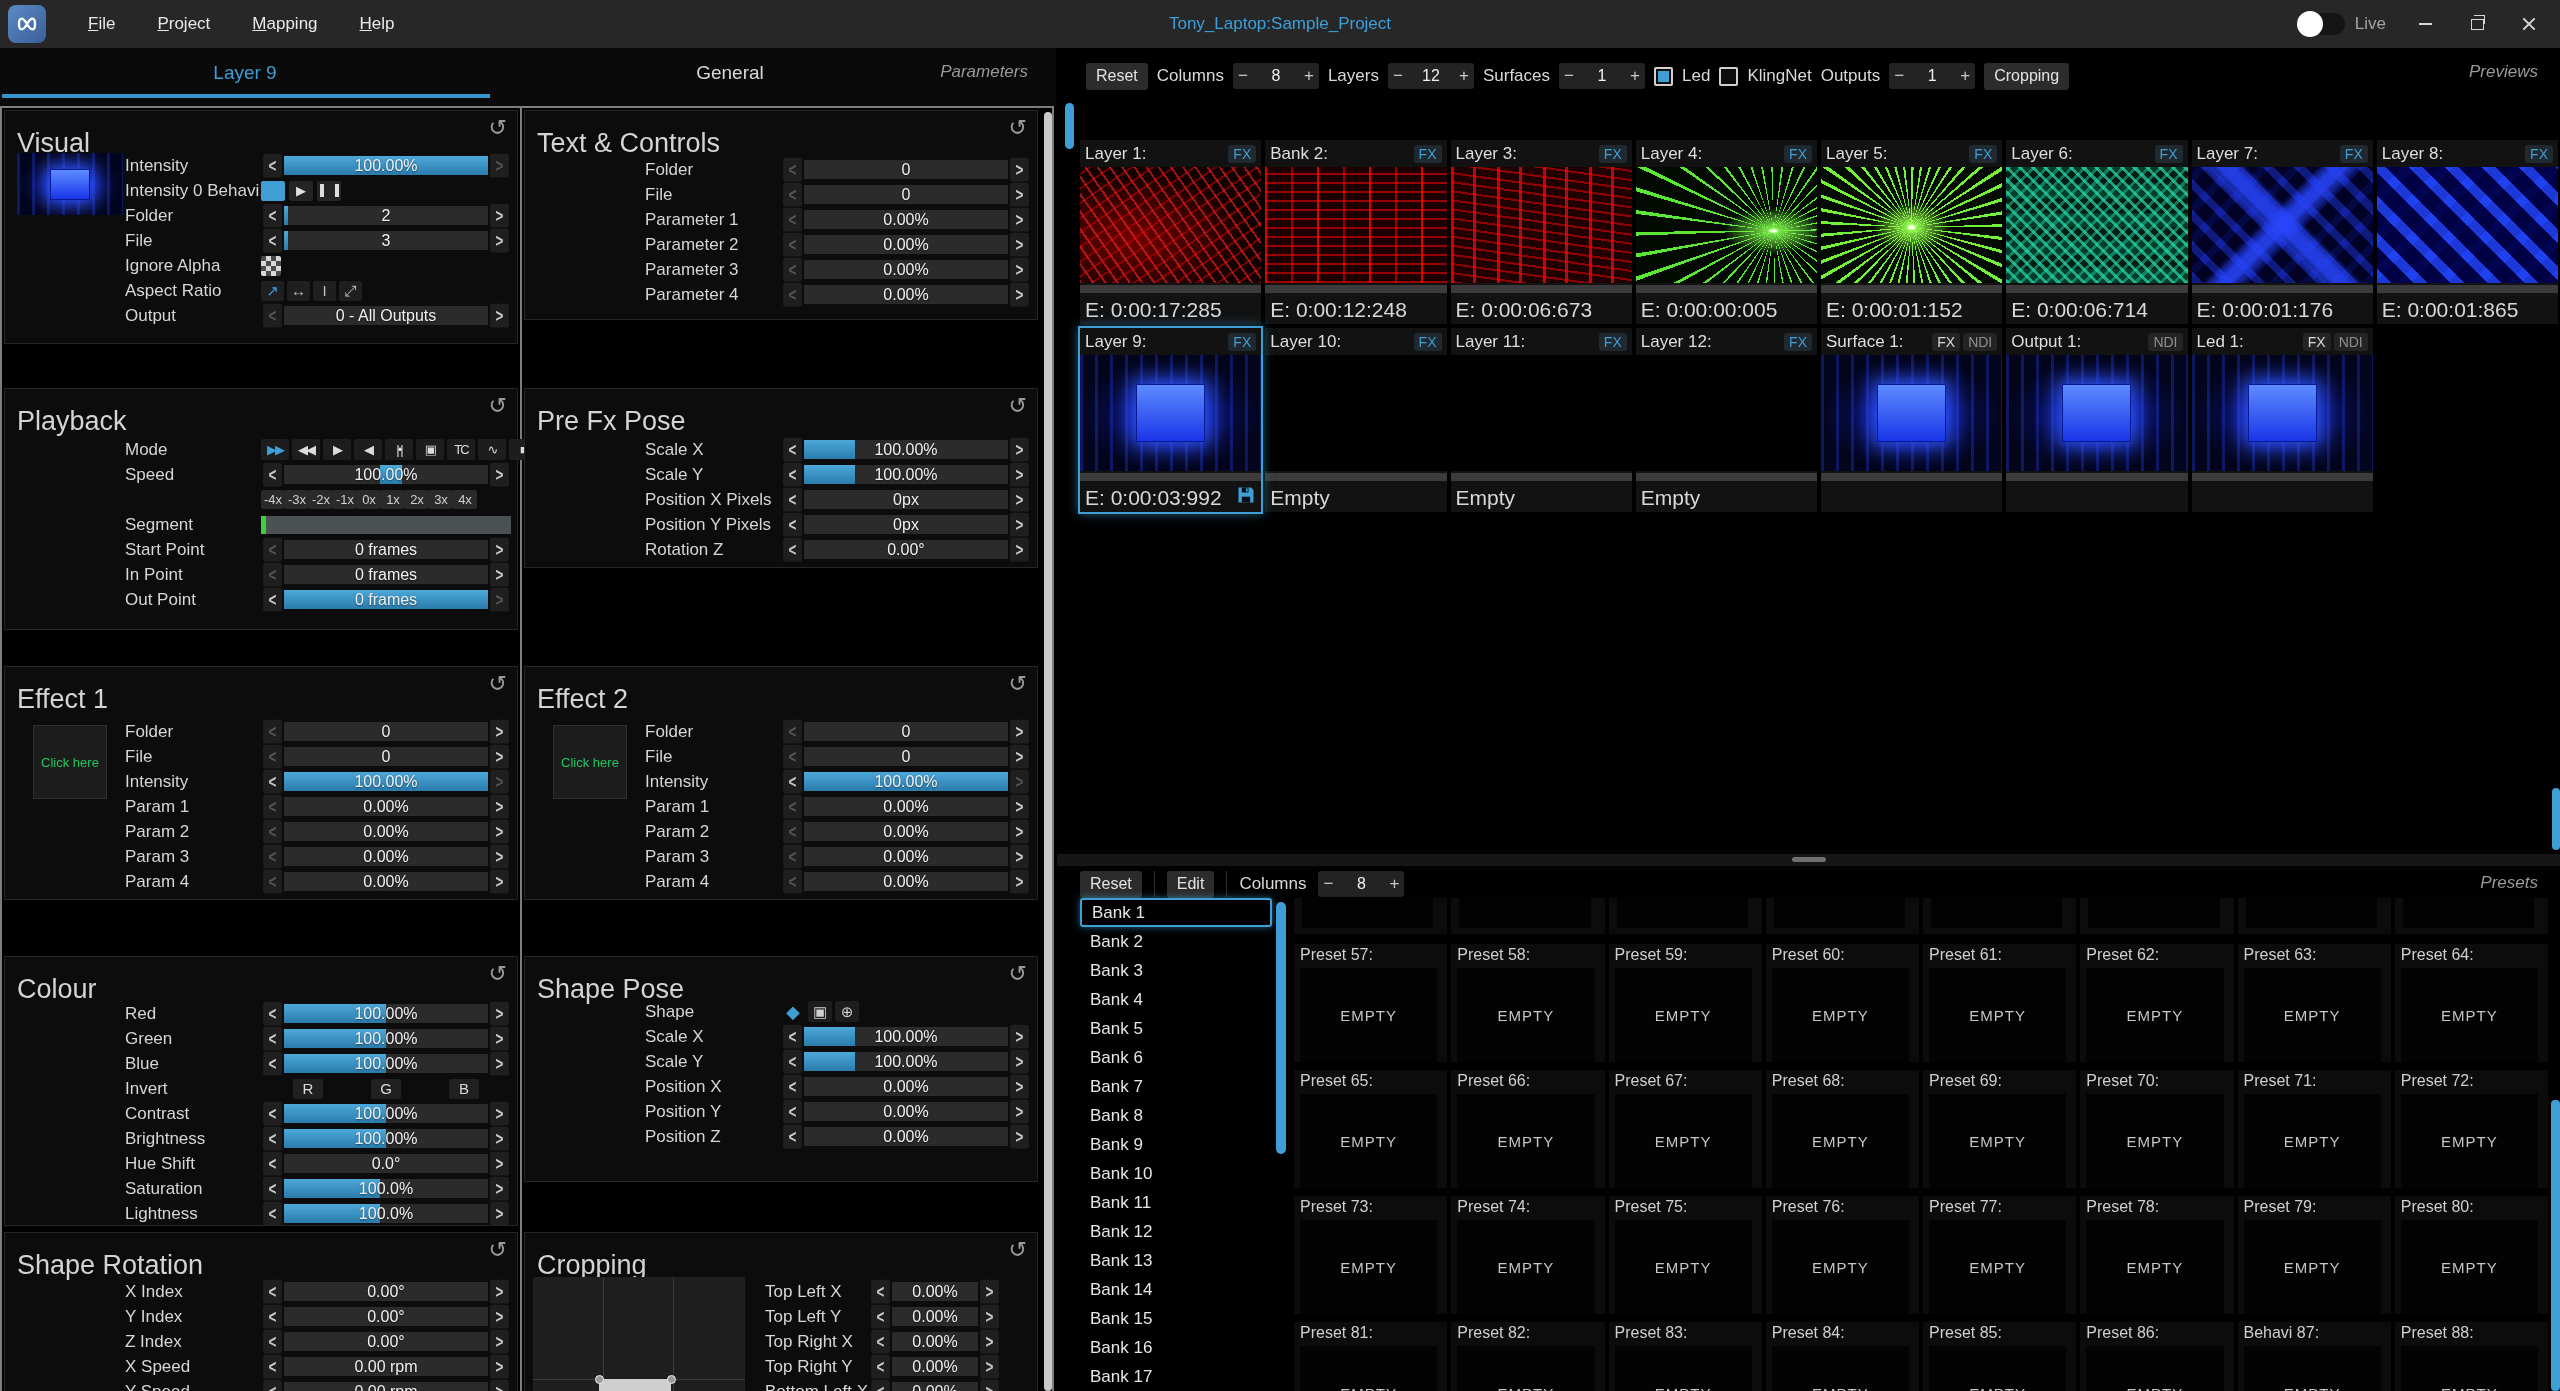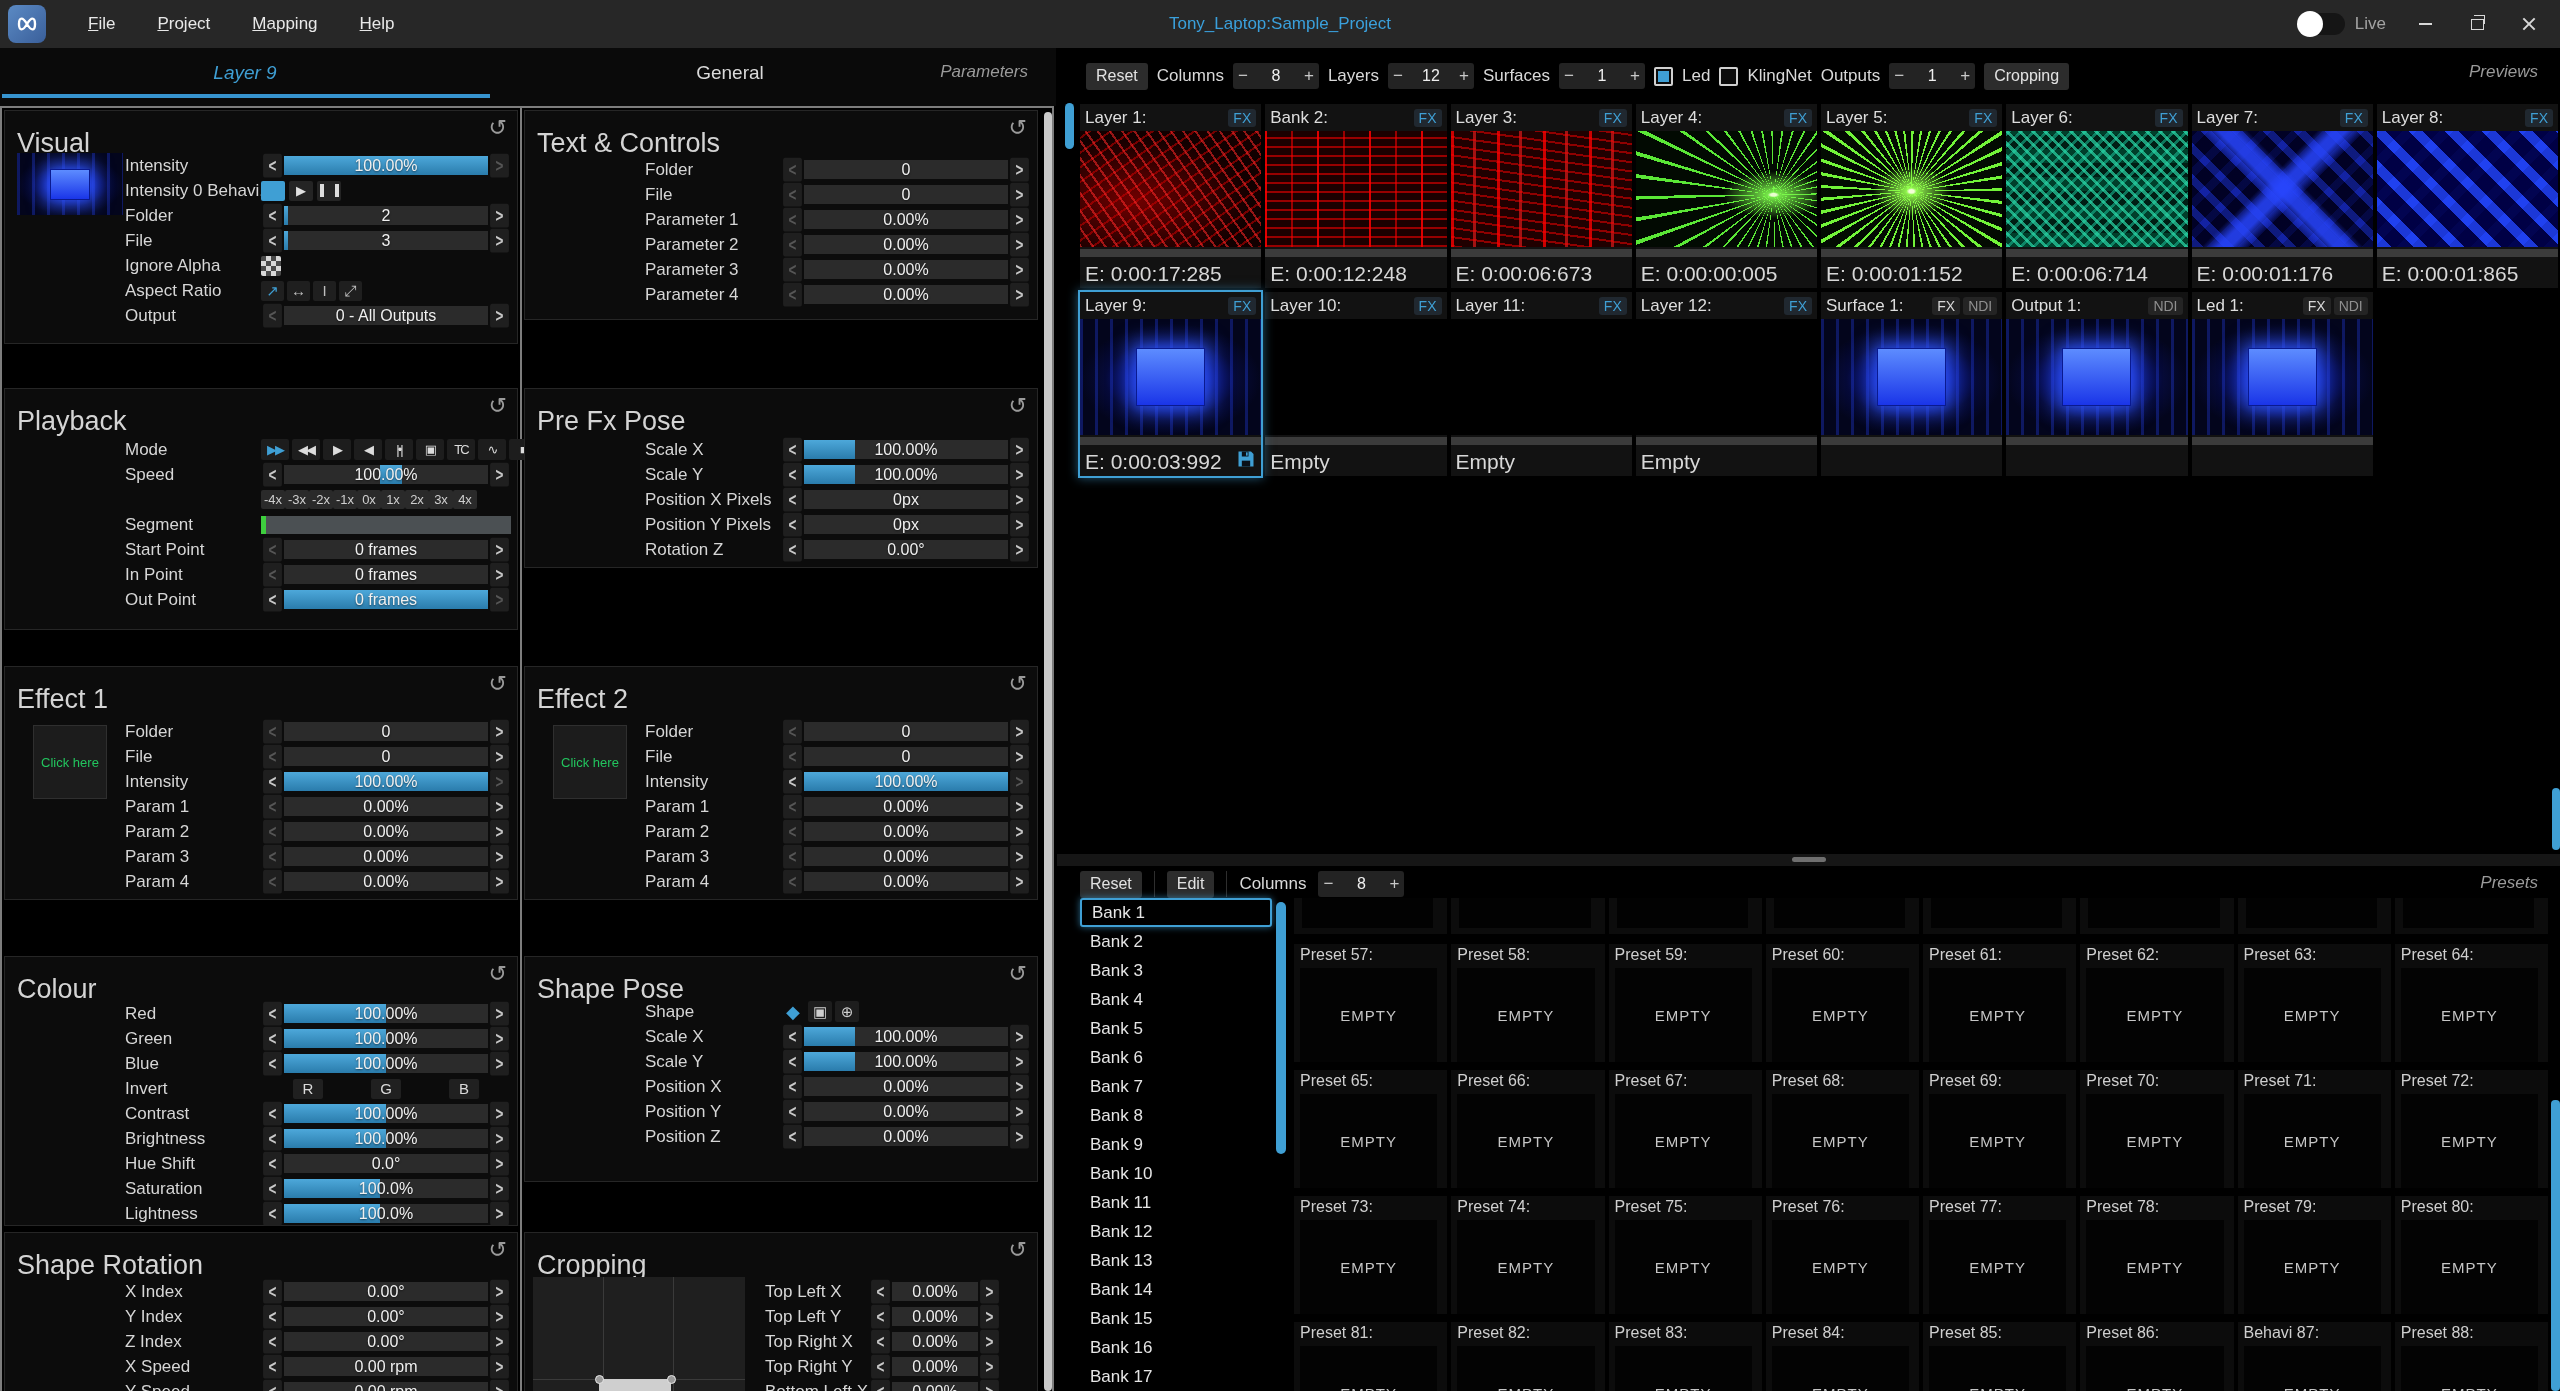--- a/index.html
+++ b/index.html
@@ -18,21 +18,21 @@
   #live-label{font-size:17px;color:#a3a3a3;}
   .winbtn{width:26px;height:26px;display:flex;align-items:center;justify-content:center;}
   .wmin{width:13px;height:2px;background:#d8d8d8;}
   .wrest{width:11px;height:9px;border:1px solid #d8d8d8;position:relative;}
   .wrest::before{content:"";position:absolute;left:2px;top:-5px;width:10px;height:8px;border:1px solid #d8d8d8;border-left:0;border-bottom:0;}
   .wclose{position:relative;width:14px;height:14px;}
   .wclose::before,.wclose::after{content:"";position:absolute;left:-1px;top:6px;width:16px;height:2px;background:#d8d8d8;}
   .wclose::before{transform:rotate(45deg);} .wclose::after{transform:rotate(-45deg);}
   
   #tabrow{position:absolute;left:0;top:48px;width:1056px;height:58px;background:#0a0a0a;}
-  #tab-layer{position:absolute;left:160px;top:14px;width:170px;text-align:center;font-size:19px;color:#3f9fd4;font-style:italic;}
+  #tab-layer{position:absolute;left:160px;top:14px;width:170px;text-align:center;font-size:19px;color:#3f9fd4;}
   #tab-underline{position:absolute;left:2px;top:46px;width:488px;height:4px;background:#3794cf;}
   #tab-general{position:absolute;left:650px;top:14px;width:160px;text-align:center;font-size:19px;color:#dadada;}
   #tab-params{position:absolute;right:28px;top:14px;font-size:17px;font-style:italic;color:#9a9a9a;}
   
   .vline{position:absolute;top:107px;width:2px;height:1284px;background:#7d7d7d;}
   #hline{position:absolute;left:0;top:106px;width:1054px;height:2px;background:#7d7d7d;}
   #lp-scroll{position:absolute;left:1044px;top:112px;width:8px;height:1279px;background:#c9c9c9;border-radius:4px;}
   #blue-pill{position:absolute;left:1065px;top:103px;width:9px;height:46px;background:#3f9fd4;border-radius:5px;}
   
   .sec{position:absolute;background:#0c0c0c;border:1px solid #262626;box-sizing:border-box;}
@@ -91,21 +91,21 @@
   .btn{background:#2c2c2c;color:#e2e2e2;height:27px;padding:0 10px;border-radius:3px;display:flex;align-items:center;font-size:16px;}
   .stepbox{background:#232323;height:26px;border-radius:3px;display:flex;align-items:center;}
   .mini{width:20px;text-align:center;color:#c9c9c9;font-size:17px;}
   .sval{width:46px;text-align:center;color:#efefef;font-size:16px;}
   .cb{width:19px;height:19px;border:2px solid #d0d0d0;border-radius:2px;background:#0c0c0c;display:flex;align-items:center;justify-content:center;box-sizing:border-box;}
   .cb[data-on] i{width:11px;height:11px;background:#3f9fd4;display:block;}
   .it-label{font-style:italic;color:#9a9a9a;font-size:17px;}
   #previews-label{position:absolute;right:22px;top:62px;}
   
   .lgrid{position:absolute;left:1080px;width:1478px;display:grid;grid-template-columns:repeat(8,1fr);gap:4px;}
-  .lcell{height:184px;background:#121212;display:flex;flex-direction:column;position:relative;}
+  .lcell{height:184px;background:#121212;display:flex;flex-direction:column;position:relative;margin-top:36px;}
   .lhead{height:27px;display:flex;align-items:center;padding:0 5px;}
   .ltitle{font-size:17px;color:#dedede;flex:1;}
   .badges{display:flex;}
   .badge{font-size:14px;padding:1px 5px;border-radius:3px;margin-left:3px;background:#202830;color:#3f9fd4;}
   .badge:empty{display:none;}
   .badge[data-c="dim"]{background:#242424;color:#8f8f8f;}
   .badge[data-c="gray"]{background:#242424;color:#d8d8d8;}
   .lthumb{height:116px;background:#000;position:relative;overflow:hidden;}
   .lstrip{height:8px;background:#3b3b3b;margin:2px 0;}
   .lfoot{flex:1;display:flex;align-items:center;padding:0 5px;font-size:21px;color:#d8d8d8;}

